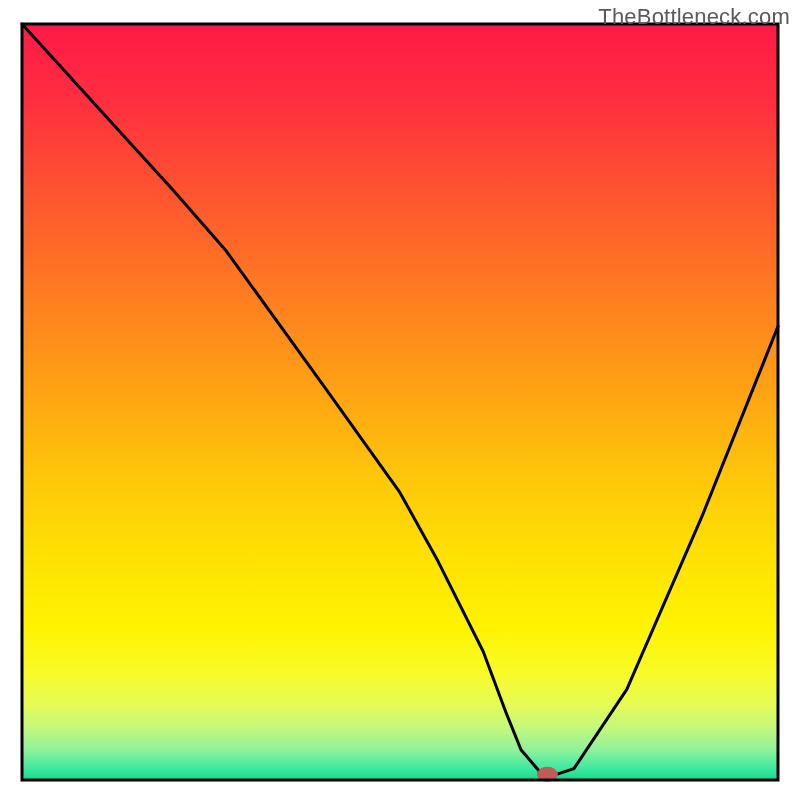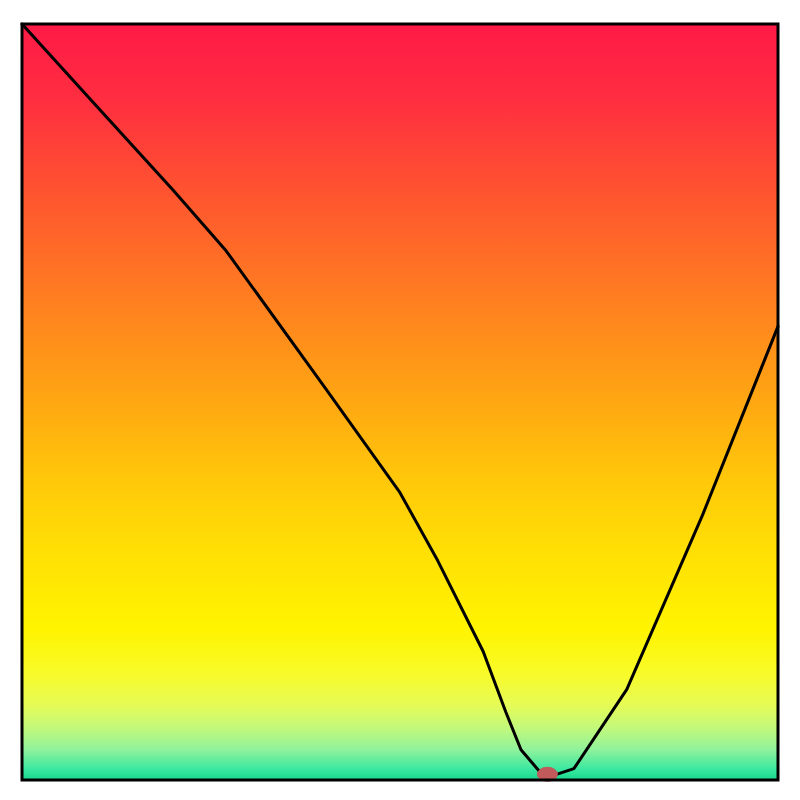--- a/index.html
+++ b/index.html
@@ -28,20 +28,21 @@
   svg {
     position: absolute;
     top: 0;
     left: 0;
   }
 </style>
 </head>
 <body>
 <div class="container">
 
+<div class="watermark">TheBottleneck.com</div>
 
 <svg id="chart-svg" width="800" height="800" viewBox="0 0 800 800">
   <defs>
     <linearGradient id="bg-grad" x1="0" y1="0" x2="0" y2="1">
           <stop offset="0%" stop-color="#ff1a47"></stop>
           <stop offset="10%" stop-color="#ff2e40"></stop>
           <stop offset="22%" stop-color="#ff5330"></stop>
           <stop offset="35%" stop-color="#ff7a22"></stop>
           <stop offset="48%" stop-color="#ffa114"></stop>
           <stop offset="60%" stop-color="#ffc70a"></stop>

